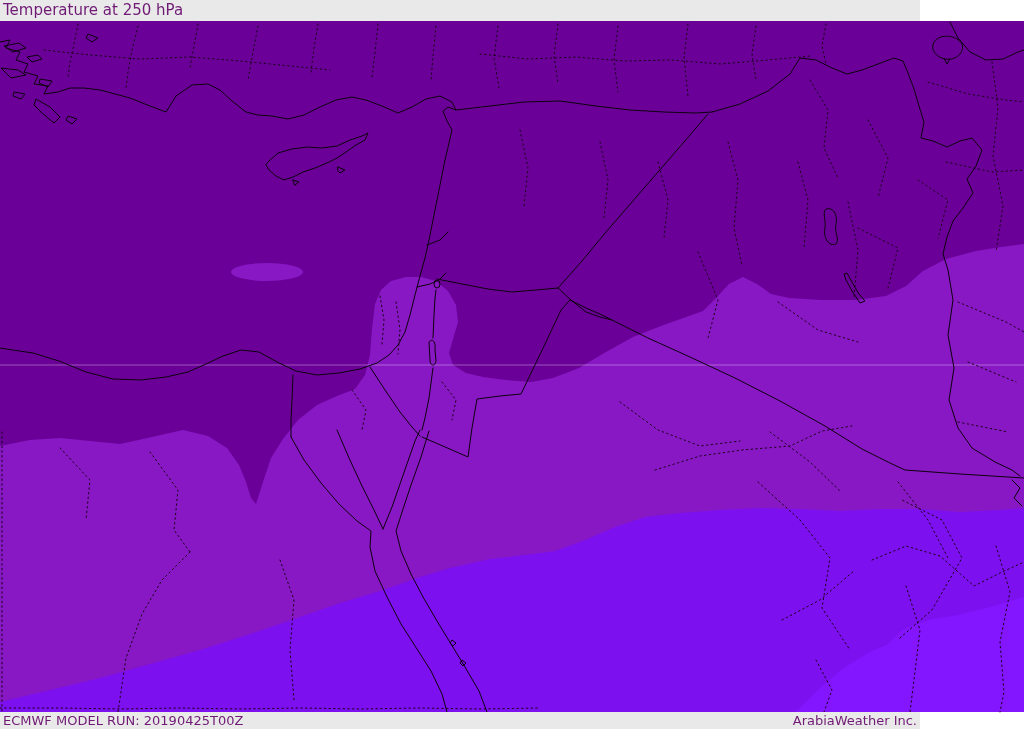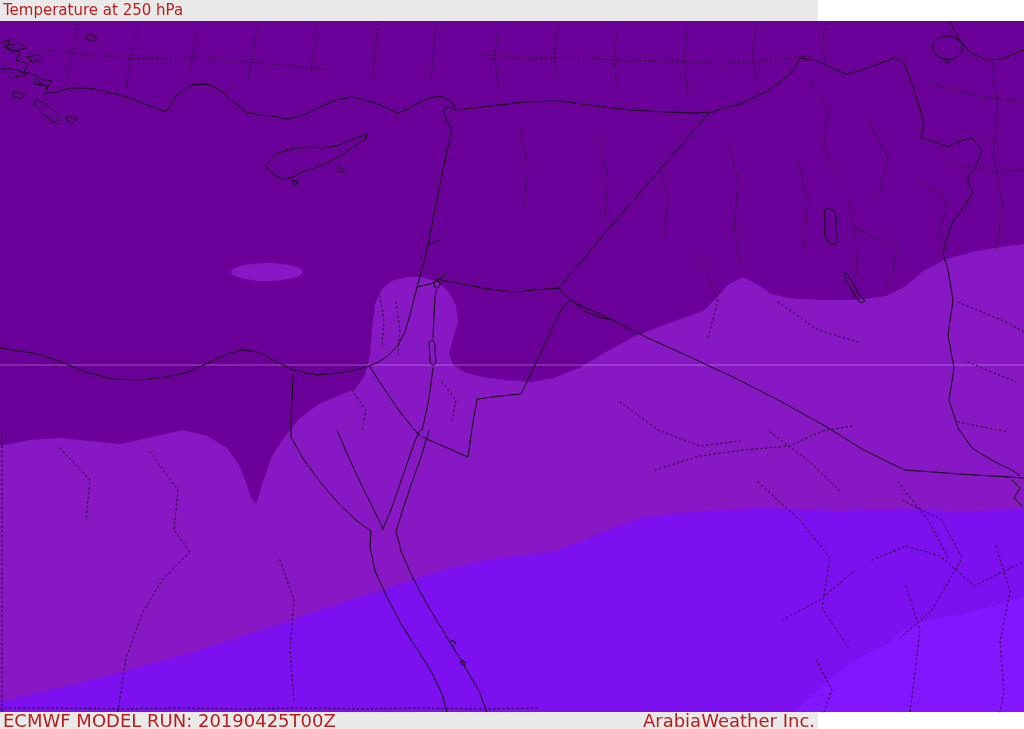--- a/index.html
+++ b/index.html
@@ -1,22 +1,22 @@
 <!DOCTYPE html>
 <html><head>
 <meta charset="utf-8">
 <style>
   html,body{margin:0;padding:0;background:#ffffff;}
   #stage{position:relative;width:1024px;height:729px;overflow:hidden;
          font-family:"DejaVu Sans","Liberation Sans",sans-serif;}
-  .bar{position:absolute;left:0;width:818px;background:#e9e9e9;color:#b91c1c;
+  .bar{position:absolute;left:0;width:920px;background:#e9e9e9;color:#701a75;
        display:flex;justify-content:space-between;align-items:center;
        box-sizing:border-box;padding:0 3px;}
   #topbar{top:0;height:21px;font-size:15px;}
-  #bottombar{top:712px;height:17px;font-size:18px;}
+  #bottombar{top:712px;height:17px;font-size:13px;}
   #topbar span,#bottombar span{white-space:nowrap;line-height:1;}
   svg{position:absolute;top:0;left:0;}
   .coast{fill:none;stroke:#0d000d;stroke-width:1;stroke-linejoin:round;stroke-linecap:round;}
   .lake{stroke:#0d000d;stroke-width:1;fill:none;}
   .island{stroke:#0d000d;stroke-width:1;}
   .admin{fill:none;stroke:#1c011c;stroke-width:1;stroke-dasharray:1.5 3.2;stroke-linecap:round;}
   .graticule{stroke:rgba(255,255,255,0.33);stroke-width:1;fill:none;}
 </style>
 </head>
 <body>

